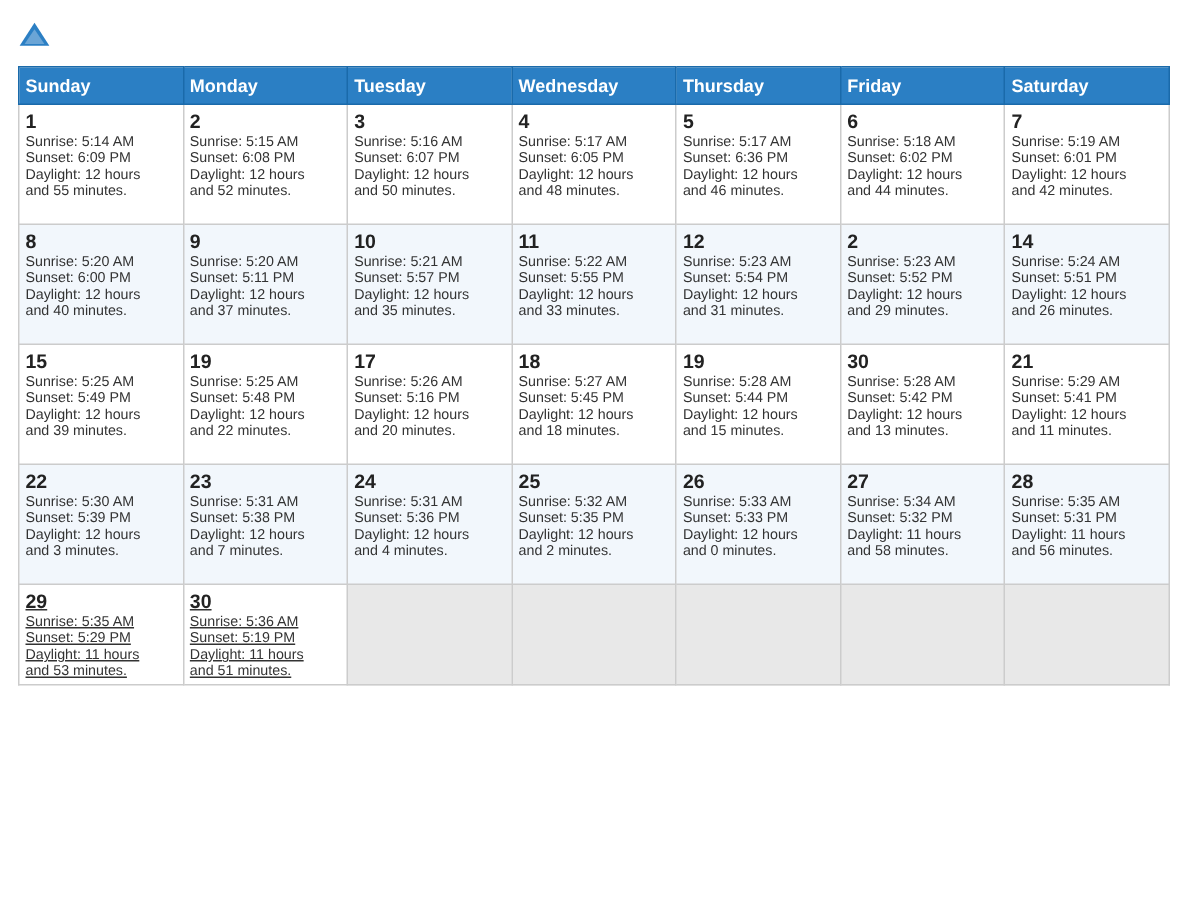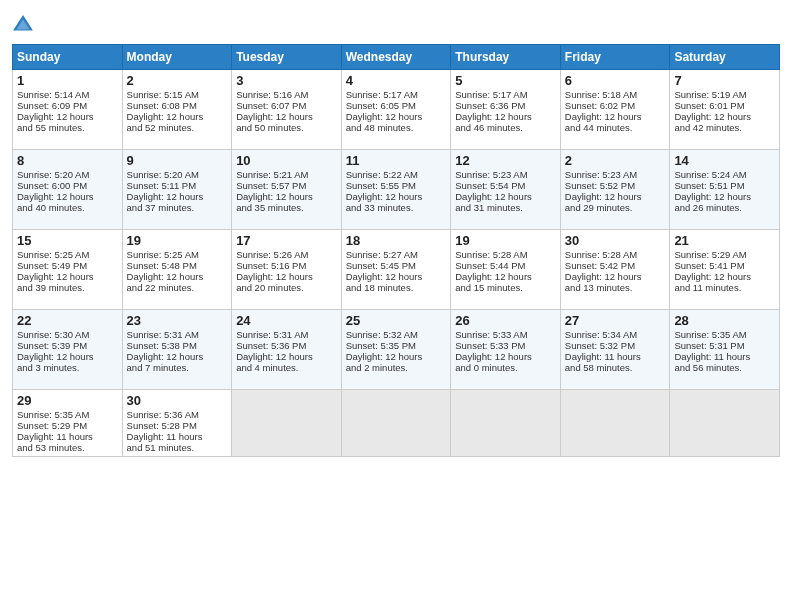--- a/index.html
+++ b/index.html
@@ -83,20 +83,21 @@
       font-weight: bold;
       color: #222;
       display: block;
       margin-bottom: 1px;
     }
     .cell-empty {
       background: #e8e8e8 !important;
     }
     .last-row td {
       height: 65px;
+      text-decoration: underline;
     }
   </style>
 </head>
 <body>
 
 <div class="container">
   <div class="header">
     <div class="logo">
       <svg class="logo-icon" viewBox="0 0 40 40">
         <polygon points="20,2 38,30 2,30" fill="#2b7fc4"></polygon>
@@ -336,21 +337,21 @@
           <td>
             <span class="day-num">29</span>
             <div>Sunrise: 5:35 AM</div>
             <div>Sunset: 5:29 PM</div>
             <div>Daylight: 11 hours</div>
             <div>and 53 minutes.</div>
           </td>
           <td>
             <span class="day-num">30</span>
             <div>Sunrise: 5:36 AM</div>
-            <div>Sunset: 5:28 PM</div>
+            <div>Sunset: 5:19 PM</div>
             <div>Daylight: 11 hours</div>
             <div>and 51 minutes.</div>
           </td>
           <td class="cell-empty"></td>
           <td class="cell-empty"></td>
           <td class="cell-empty"></td>
           <td class="cell-empty"></td>
           <td class="cell-empty"></td>
         </tr>
       </tbody>

